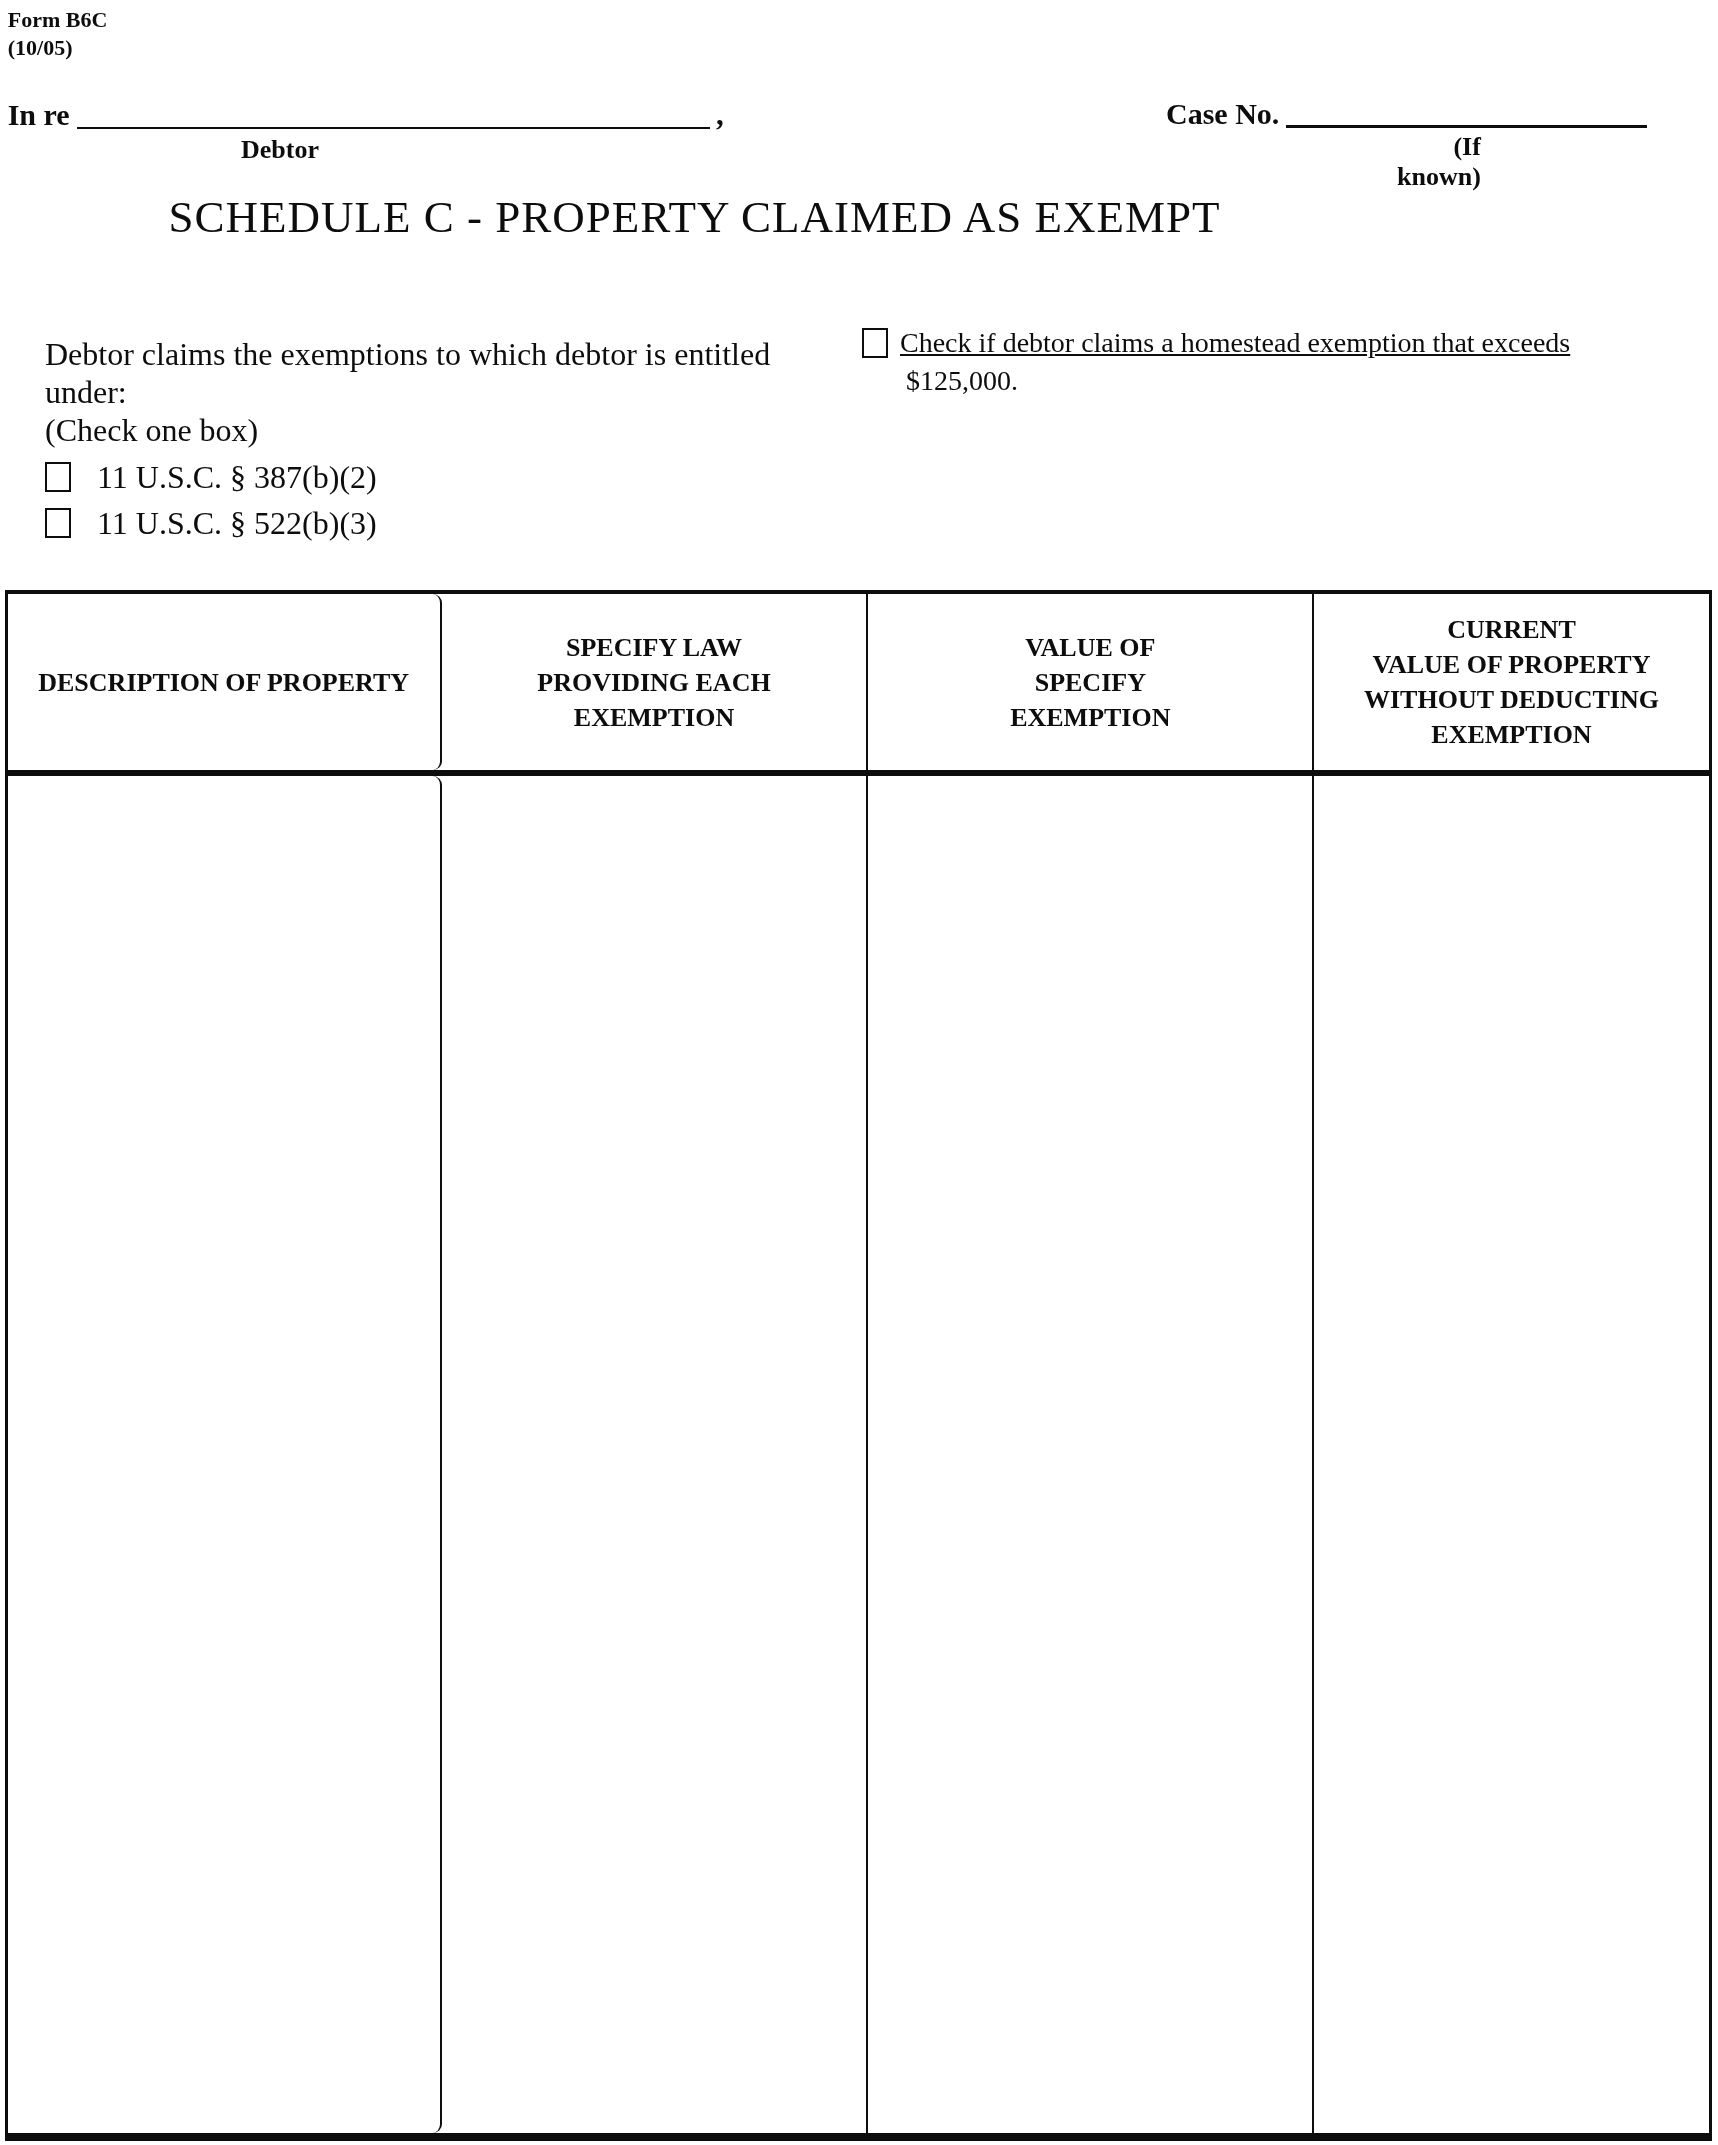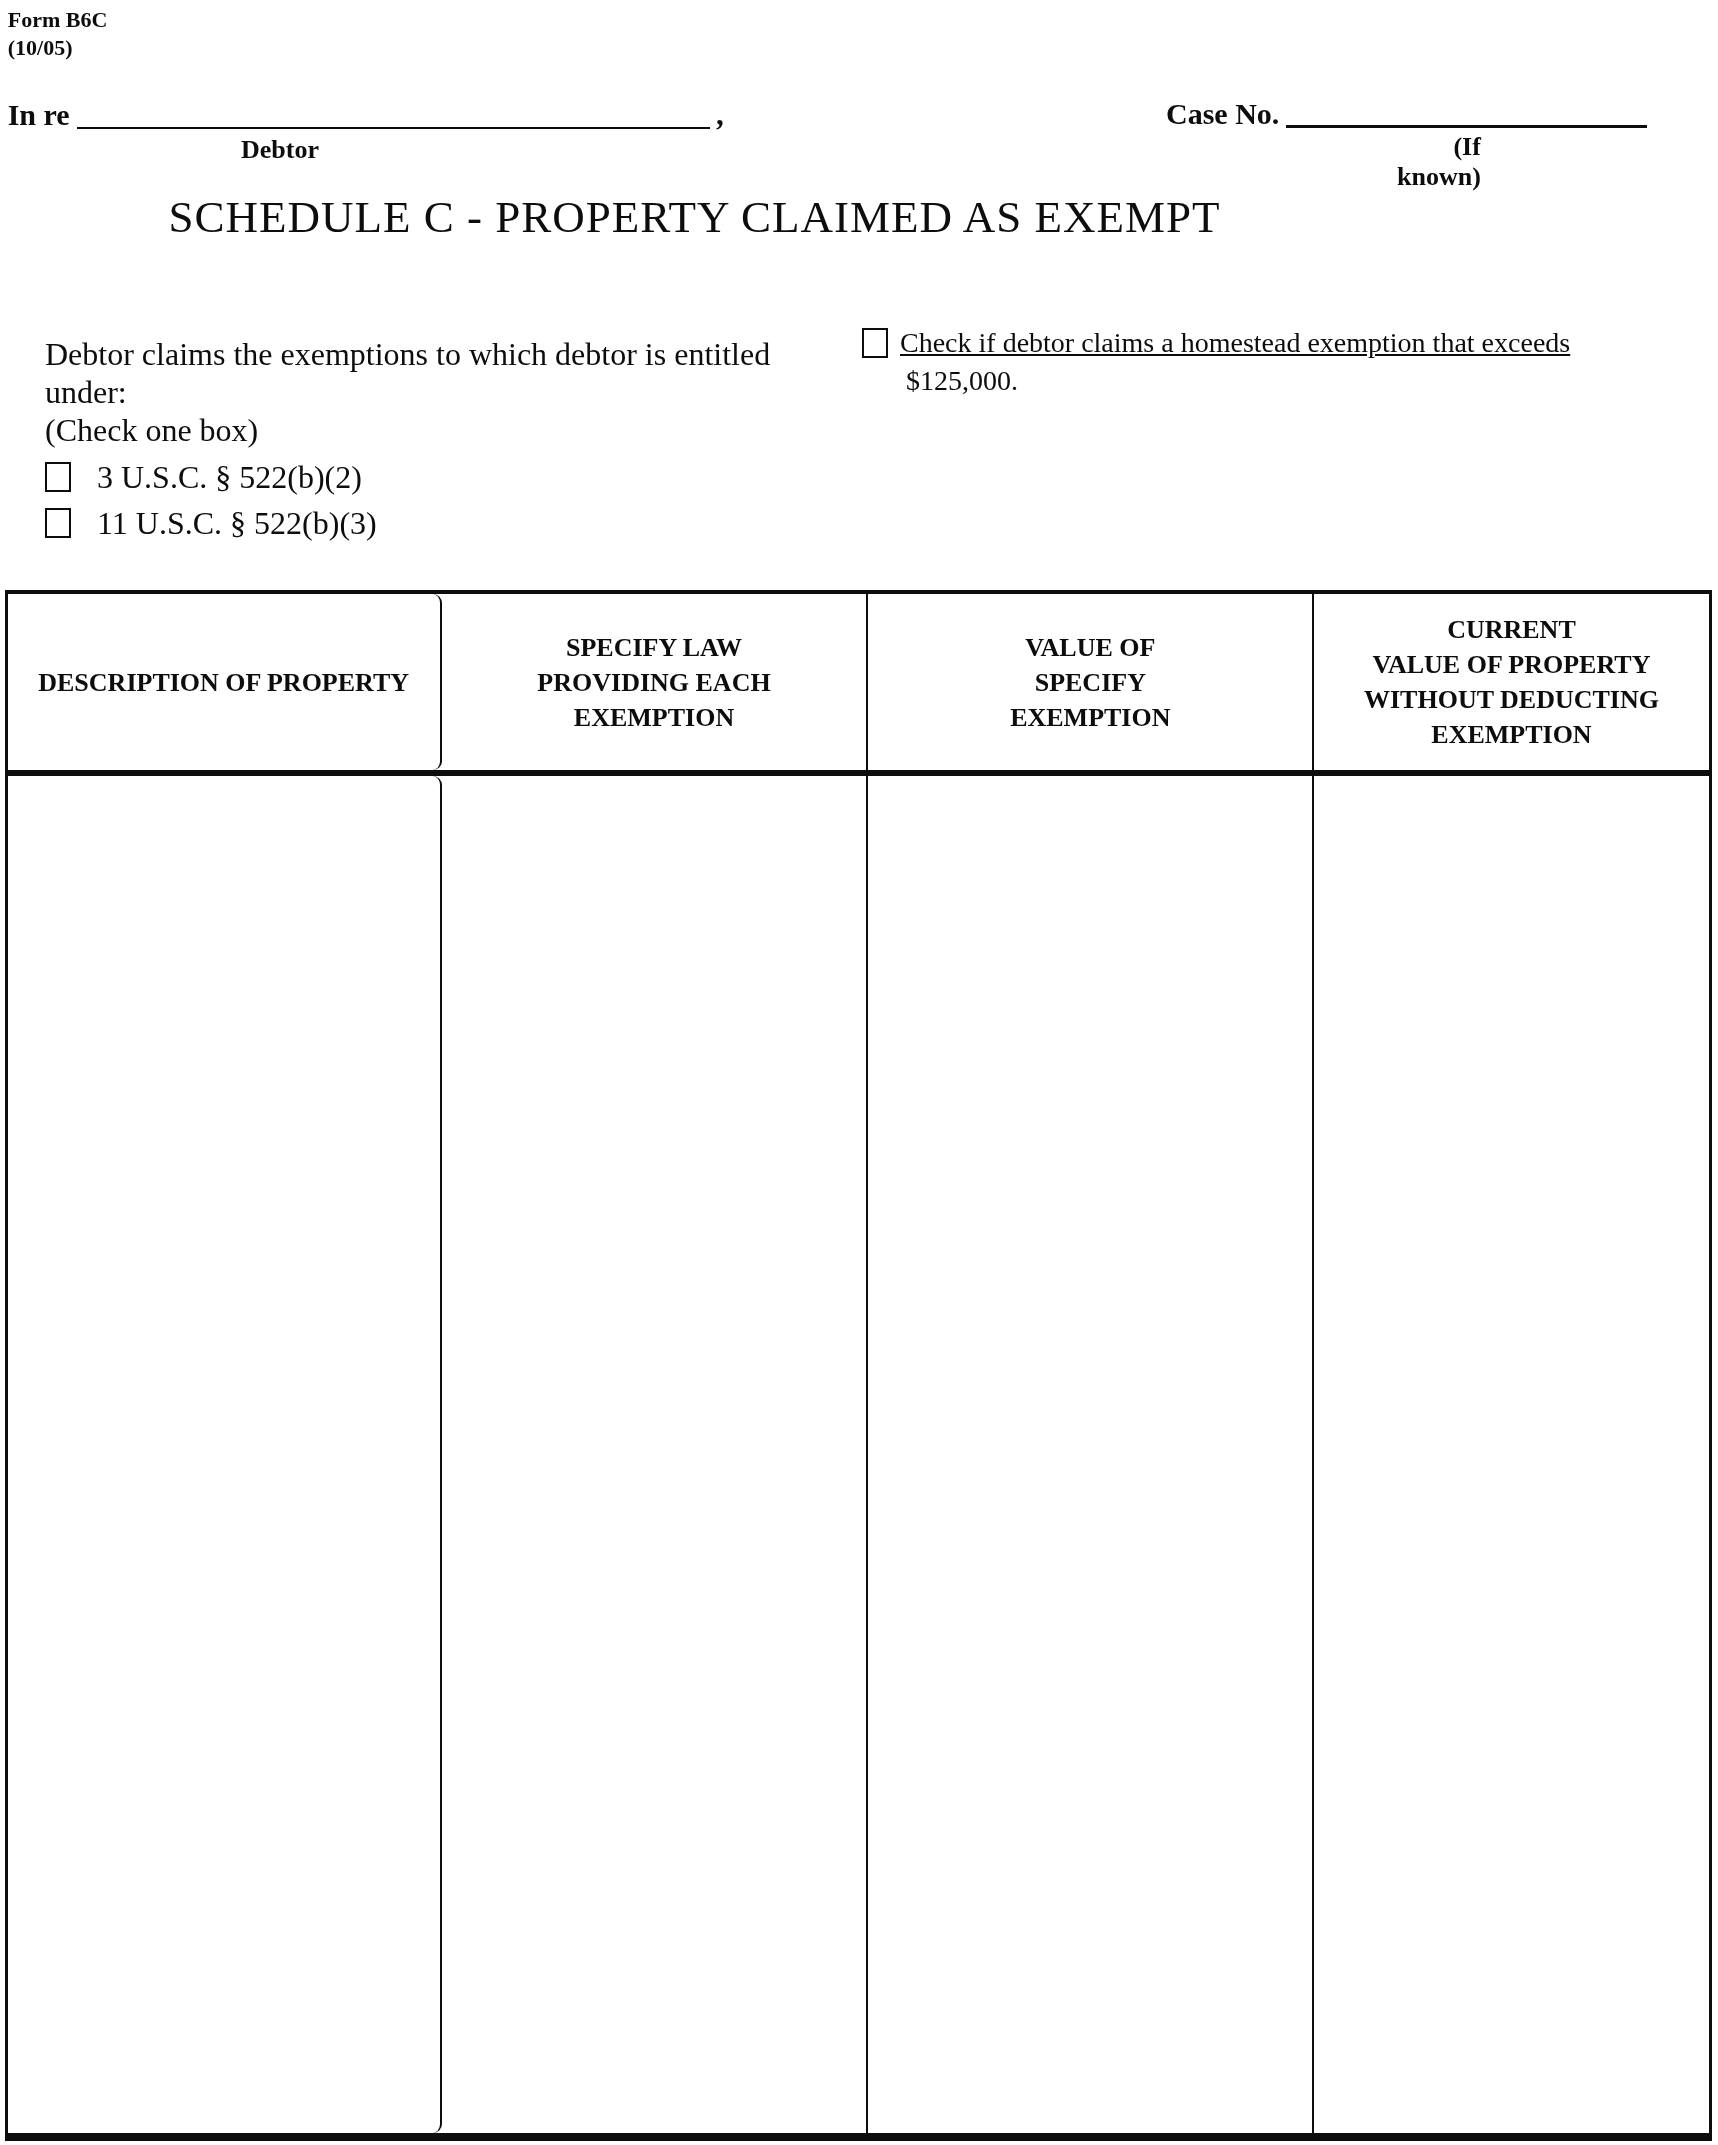--- a/index.html
+++ b/index.html
@@ -197,21 +197,21 @@
   <div class="case-no-line"></div>
   <span class="if-known-label">(If known)</span>
 
   <div class="page-title">SCHEDULE C - PROPERTY CLAIMED AS EXEMPT</div>
 
   <div class="instr-left">
     <div>Debtor claims the exemptions to which debtor is entitled under:</div>
     <div>(Check one box)</div>
     <div class="cb-row">
       <span class="cb-box"></span>
-      <span class="cb-label">3 U.S.C. § 522(b)(2)</span>
+      <span class="cb-label">11 U.S.C. § 387(b)(2)</span>
     </div>
     <div class="cb-row">
       <span class="cb-box"></span>
       <span class="cb-label">11 U.S.C. § 522(b)(3)</span>
     </div>
   </div>
 
   <div class="instr-right">
     <div class="cb-row" style="margin-top:0;">
       <span class="cb-box"></span>

